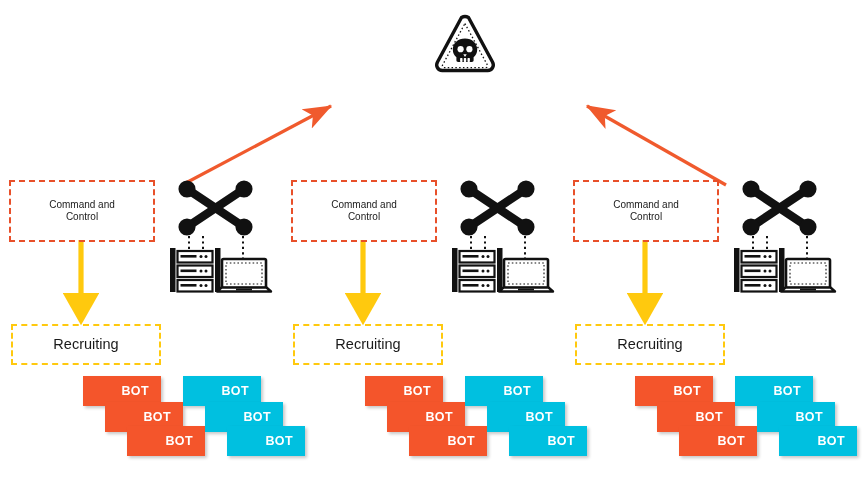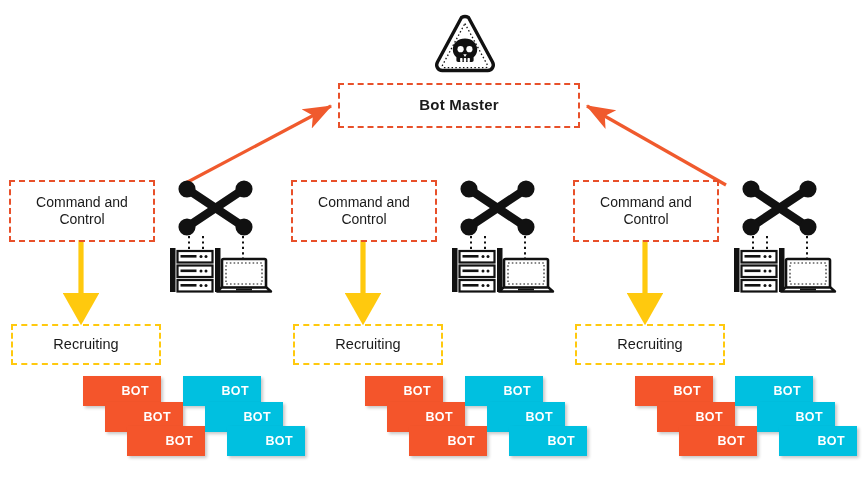--- a/index.html
+++ b/index.html
@@ -54,21 +54,21 @@
     font-size: 15px;
     font-weight: bold;
     letter-spacing: 0.2px;
   }
 
   .cc-box {
     width: 146px;
     height: 62px;
   }
   .cc-box .box-label {
-    font-size: 14px;
+    font-size: 10px;
     font-weight: normal;
   }
 
   .recruit-box {
     width: 150px;
     height: 41px;
   }
   .recruit-box .box-label {
     font-size: 14.5px;
     font-weight: normal;
@@ -250,23 +250,20 @@
 
       <g>
         <rect x="786" y="259" width="44" height="29" rx="1.5" fill="#ffffff" stroke="#111111" stroke-width="2.6"></rect>
         <rect x="790" y="263" width="36" height="21" fill="none" stroke="#111111" stroke-width="1.1" stroke-dasharray="1.6 2.2"></rect>
         <path d="M781 291.5 L835 291.5 L830.5 287.5 L785.5 287.5 Z" fill="#ffffff" stroke="#111111" stroke-width="2.4" stroke-linejoin="round"></path>
         <rect x="800" y="288.6" width="16" height="1.8" fill="#111111"></rect>
       </g>
     </g>
   </svg>
 
-  <div class="box box-red" id="bot-master-box">
-    <span class="box-label">Bot Master</span>
-  </div>
 
   <div class="box box-red cc-box abs" style="left:9px; top:180px;">
     <span class="box-label">Command and
 Control</span>
   </div>
   <div class="box box-red cc-box abs" style="left:291px; top:180px;">
     <span class="box-label">Command and
 Control</span>
   </div>
   <div class="box box-red cc-box abs" style="left:573px; top:180px;">

